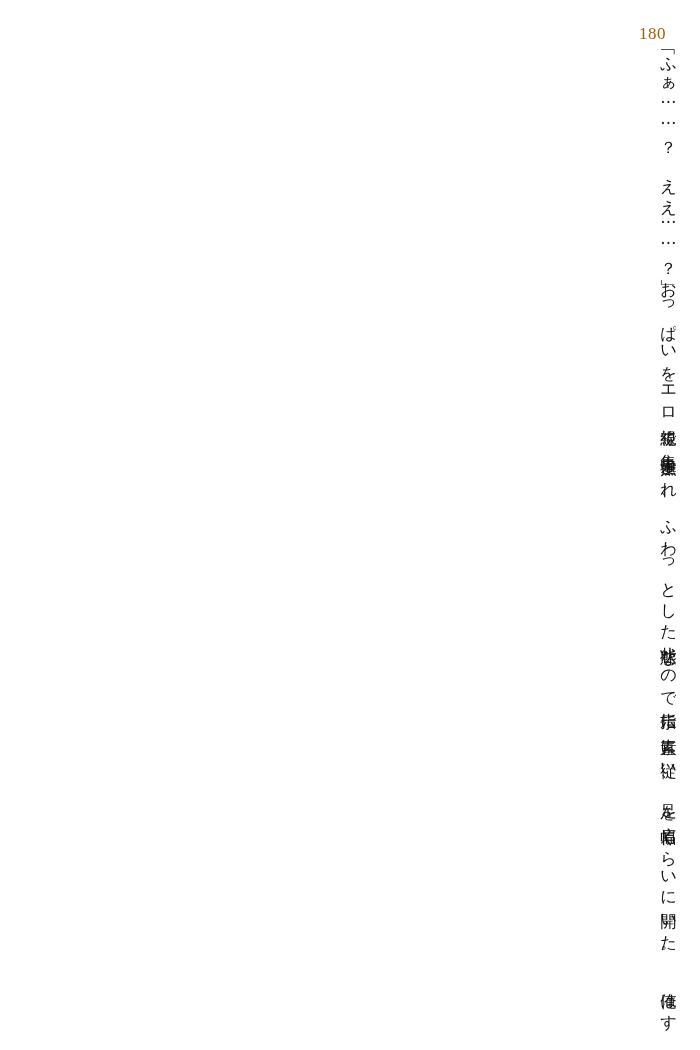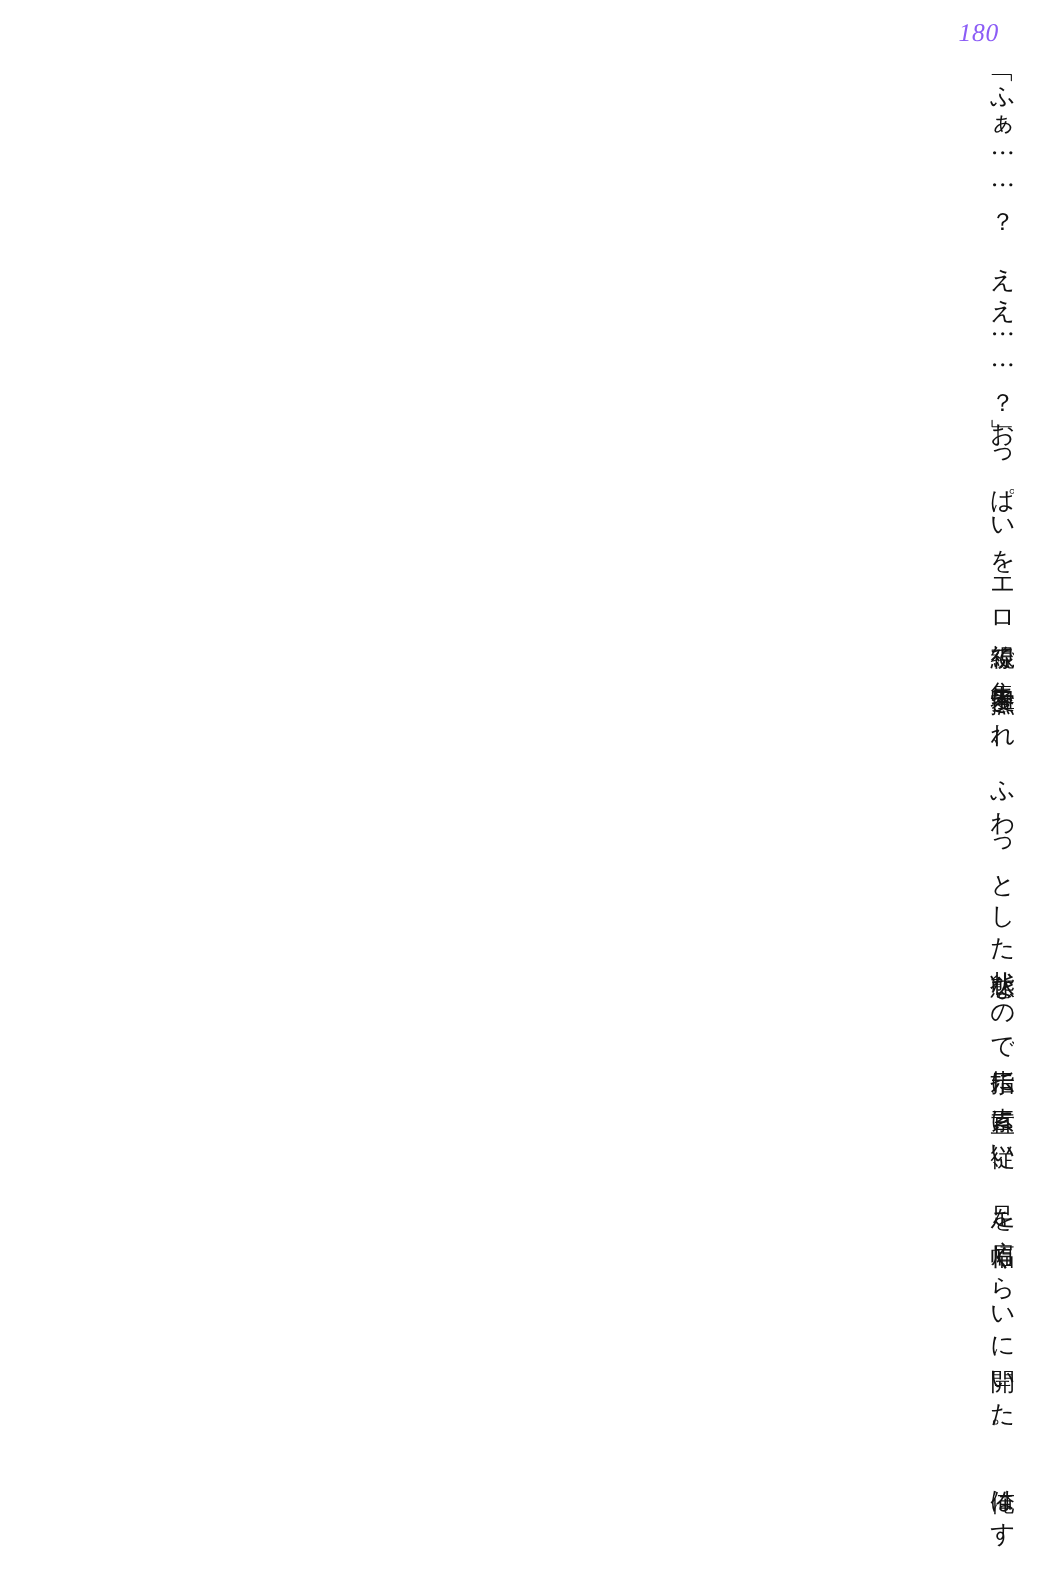--- a/index.html
+++ b/index.html
@@ -16,27 +16,26 @@
   }
   .page {
     position: relative;
     width: 700px;
     height: 1050px;
     box-sizing: border-box;
     background: #ffffff;
   }
   .page-number {
     position: absolute;
-    top: 12px;
+    top: 24px;
     right: 34px;
     font-size: 17px;
     font-family: "Liberation Serif", "DejaVu Serif", serif;
     letter-spacing: 0.5px;
-    color: #8b5cf6;
-    font-style: italic;
+    color: #a16207;
   }
   .text-block {
     position: absolute;
     top: 44px;
     right: 24px;
     left: 20px;
     bottom: 18px;
     writing-mode: vertical-rl;
     text-orientation: upright;
     -webkit-writing-mode: vertical-rl;

